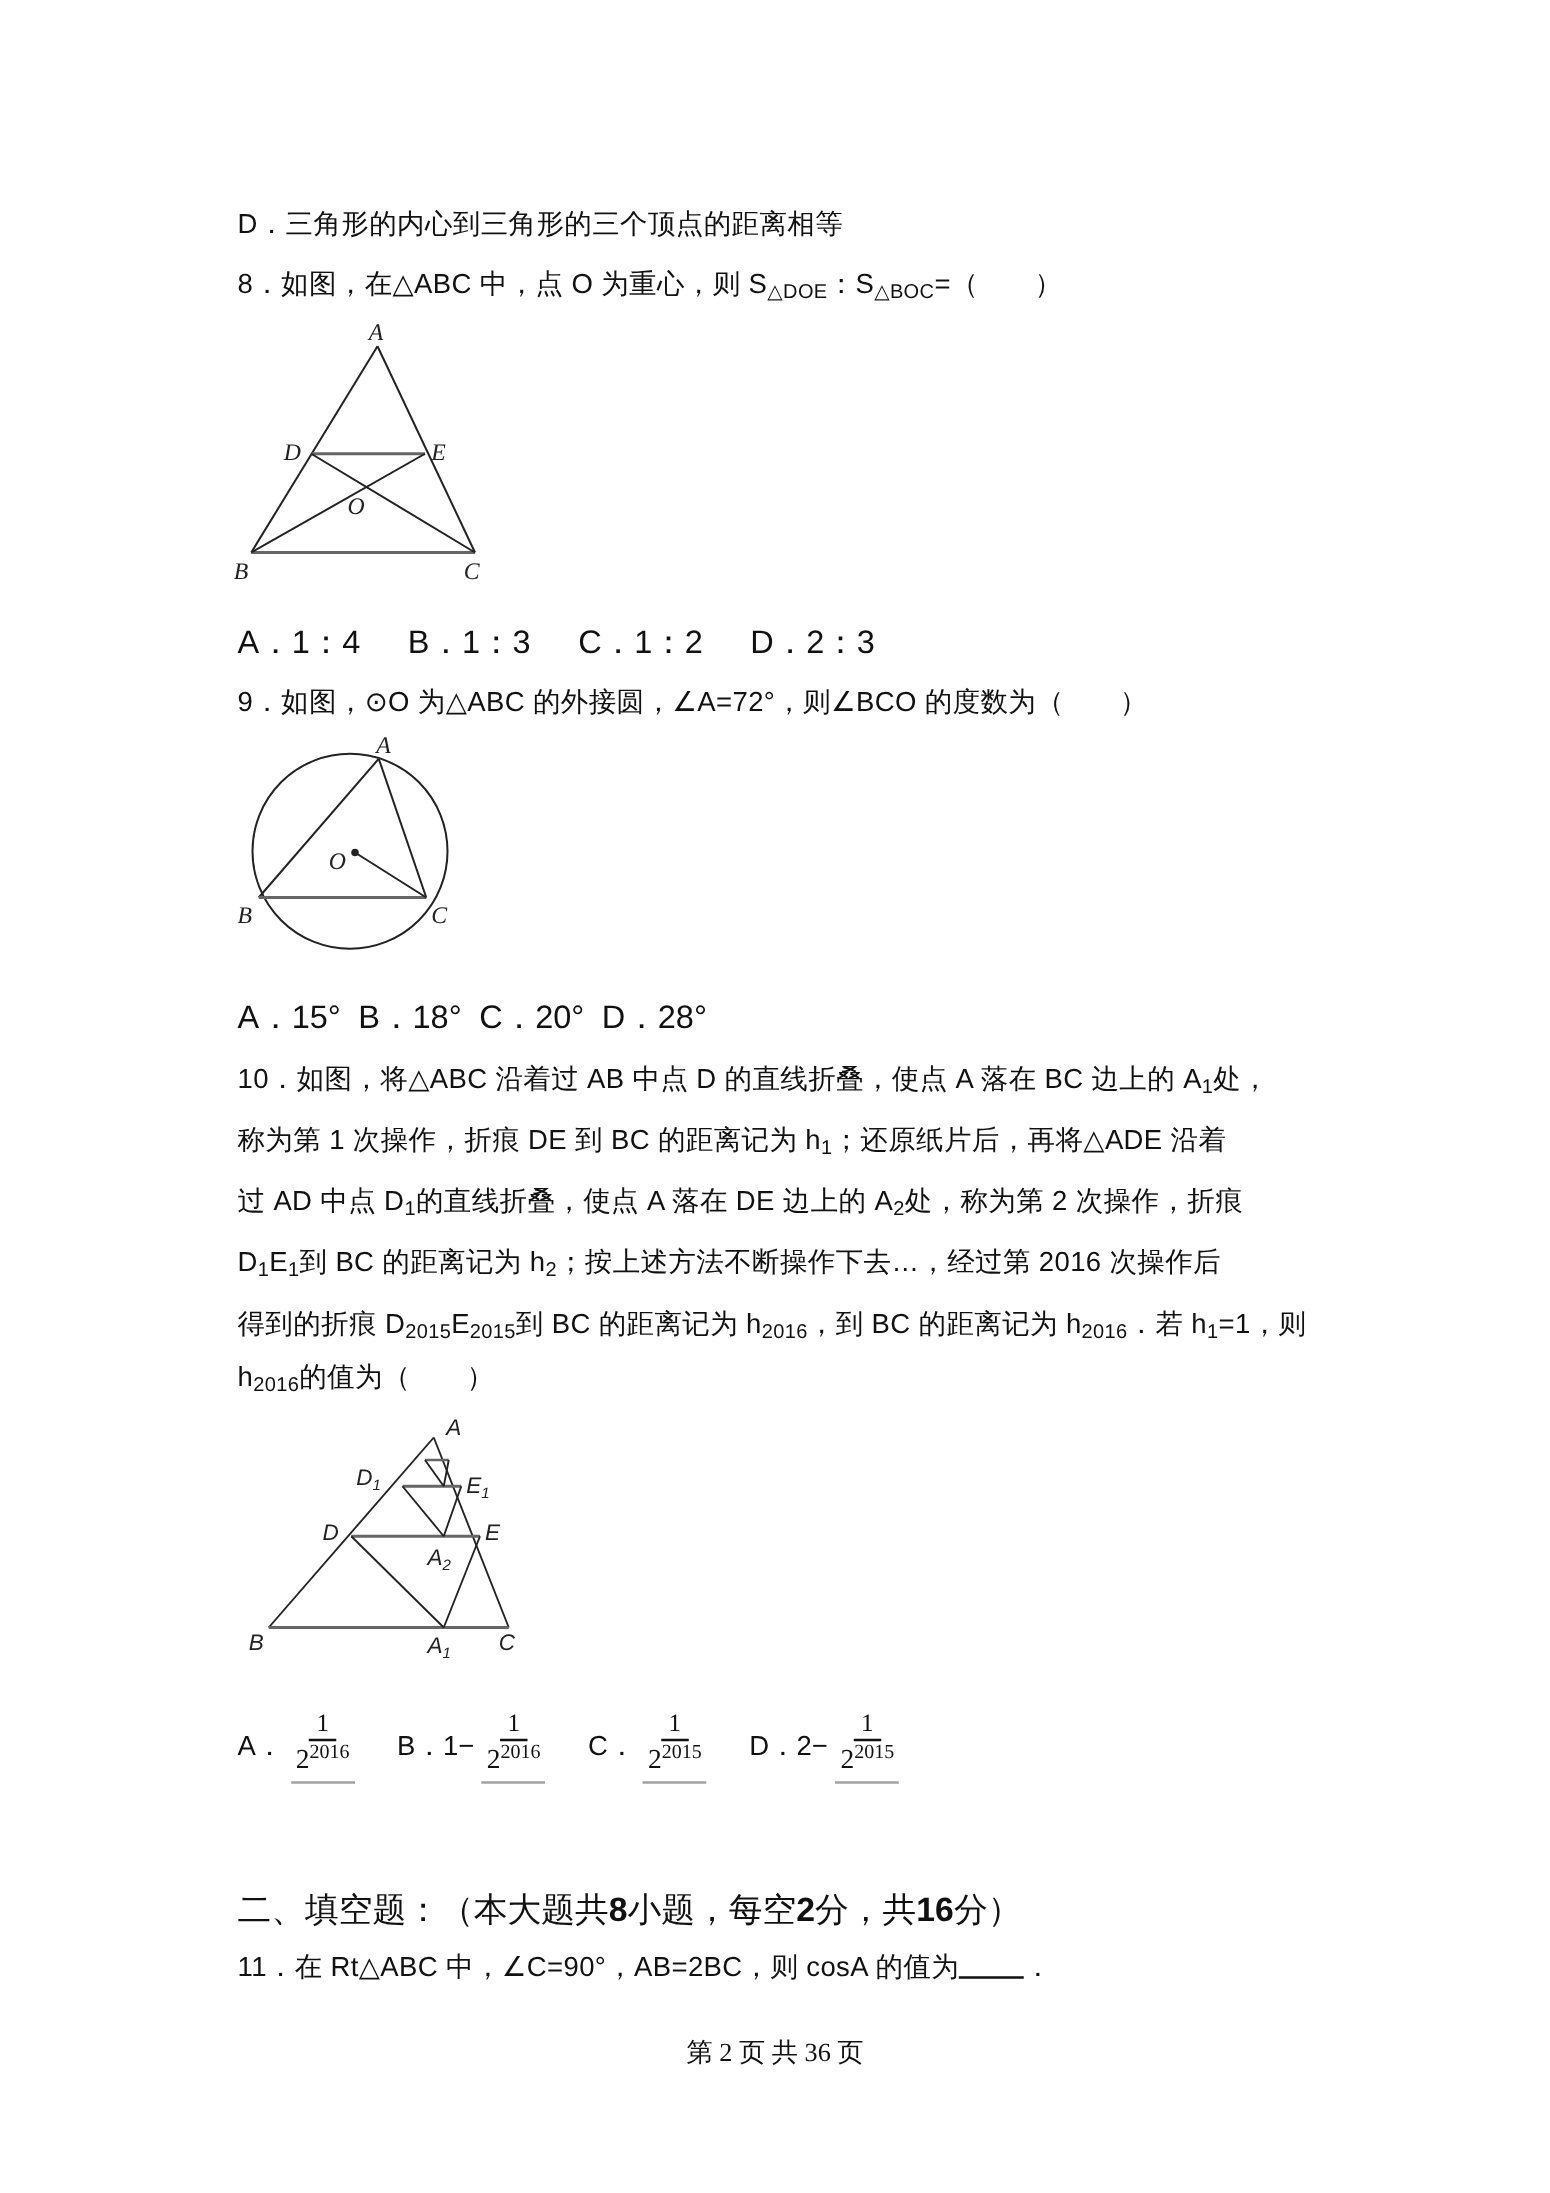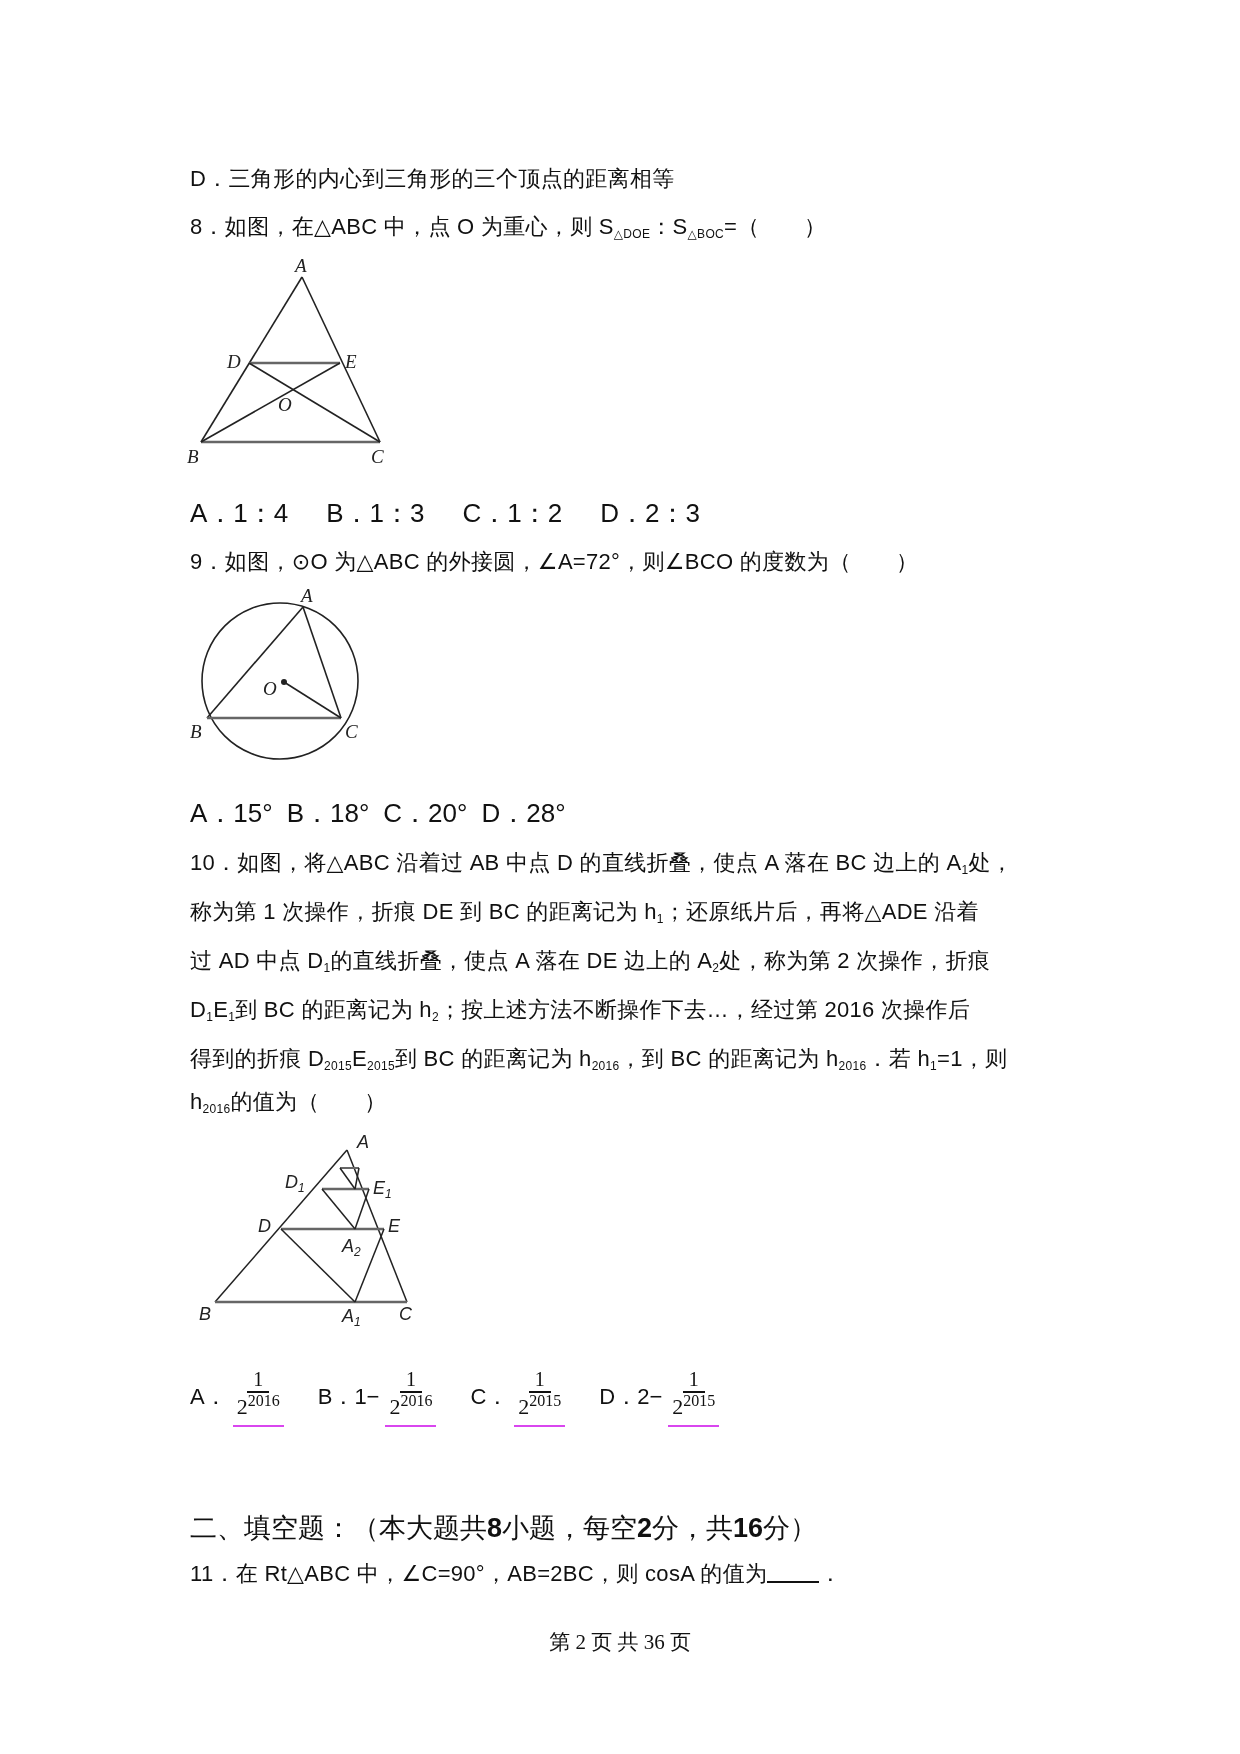--- a/index.html
+++ b/index.html
@@ -1,29 +1,29 @@
 <!DOCTYPE html>
 <html><head>
 <meta charset="utf-8">
 <style>
   html,body{margin:0;padding:0;background:#fff;}
   body{width:1240px;height:1754px;position:relative;overflow:hidden;font-family:"Liberation Sans","DejaVu Sans",sans-serif;color:#111;}
   .line{position:absolute;left:190px;font-size:22px;line-height:30px;white-space:nowrap;letter-spacing:0.3px;}
-  sub{font-size:12px;vertical-align:-4px;line-height:0;}
+  sub{font-size:16px;vertical-align:-4px;line-height:0;}
   .fig{position:absolute;}
   .fig svg{display:block;}
   .lbl{font-family:"Liberation Serif","DejaVu Serif",serif;font-style:italic;font-size:19px;fill:#222;}
   .lbl-s{font-family:"Liberation Sans","DejaVu Sans",sans-serif;font-style:italic;font-size:18px;fill:#222;}
   .opts{position:absolute;left:190px;font-size:26px;line-height:30px;white-space:nowrap;}
   .opts span.opt{margin-right:38px;}
   .frac-row{position:absolute;left:190px;top:1362px;height:70px;display:flex;align-items:center;font-size:22px;}
   .frac-item{display:flex;align-items:center;margin-right:34px;}
   .frac{display:inline-flex;flex-direction:column;align-items:center;margin-left:6px;font-family:"Liberation Serif","DejaVu Serif",serif;}
   .frac .num{font-size:20px;line-height:24px;border-bottom:2px solid #111;padding:0 6px;}
-  .frac .den{font-size:22px;line-height:28px;border-bottom:2px solid #d946ef;padding:0 4px 4px 4px;}
+  .frac .den{font-size:22px;line-height:28px;border-bottom:2px solid #a3a3a3;padding:0 4px 4px 4px;}
   .frac .den sup{font-size:16px;vertical-align:8px;line-height:0;}
   .section{position:absolute;left:190px;top:1510px;font-size:27px;white-space:nowrap;}
   .section b{font-weight:bold;}
   .footer{position:absolute;left:0;width:1240px;text-align:center;top:1628px;font-family:"Liberation Serif","DejaVu Serif",serif;font-size:21px;}
   .blank{display:inline-block;width:52px;border-bottom:2px solid #111;height:22px;vertical-align:-2px;}
 </style>
 </head>
 <body>
 
 <div class="line" style="top:164px;">D．三角形的内心到三角形的三个顶点的距离相等</div>

